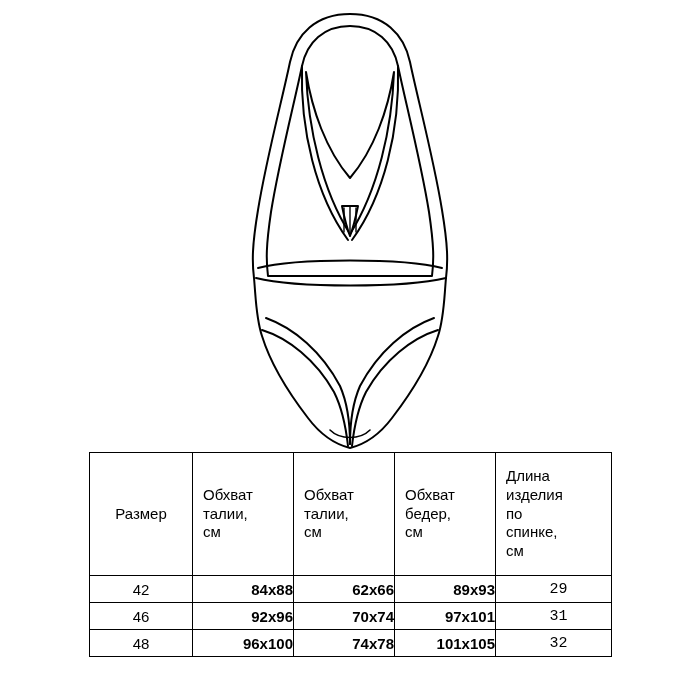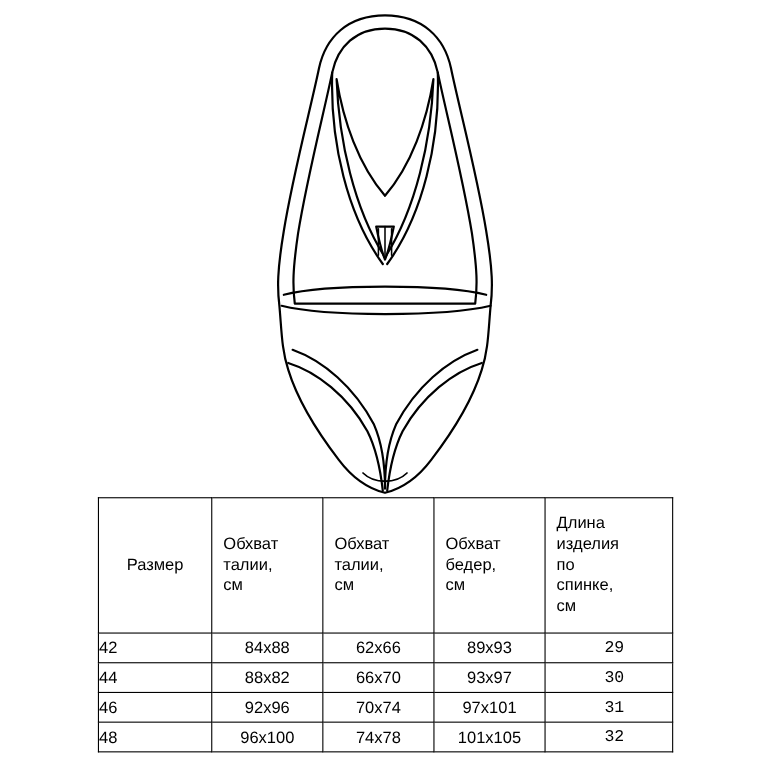--- a/index.html
+++ b/index.html
@@ -58,24 +58,25 @@
     margin-top: 20px;
   }
   table.size-table thead th.left-head {
     text-align: left;
     padding-left: 10px;
   }
   table.size-table tbody td {
     height: 26px;
   }
   table.size-table tbody td.c-size {
-    text-align: left;
+    text-align: center;
   }
   table.size-table tbody td.c-val {
-    text-align: center;
+    text-align: right;
+    font-weight: bold;
   }
   table.size-table tbody td.c-val-left {
     text-align: center;
     padding-left: 10px;
     font-family: Liberation Mono, monospace;
   }
   .col1 { width: 103px; }
   .col2 { width: 101px; }
   .col3 { width: 101px; }
   .col4 { width: 101px; }
@@ -192,27 +193,20 @@
       </thead>
       <tbody>
         <tr>
           <td class="c-size">42</td>
           <td class="c-val">84х88</td>
           <td class="c-val">62х66</td>
           <td class="c-val">89х93</td>
           <td class="c-val-left">29</td>
         </tr>
         <tr>
-          <td class="c-size">44</td>
-          <td class="c-val">88х82</td>
-          <td class="c-val">66х70</td>
-          <td class="c-val">93х97</td>
-          <td class="c-val-left">30</td>
-        </tr>
-        <tr>
           <td class="c-size">46</td>
           <td class="c-val">92х96</td>
           <td class="c-val">70х74</td>
           <td class="c-val">97х101</td>
           <td class="c-val-left">31</td>
         </tr>
         <tr>
           <td class="c-size">48</td>
           <td class="c-val">96х100</td>
           <td class="c-val">74х78</td>

